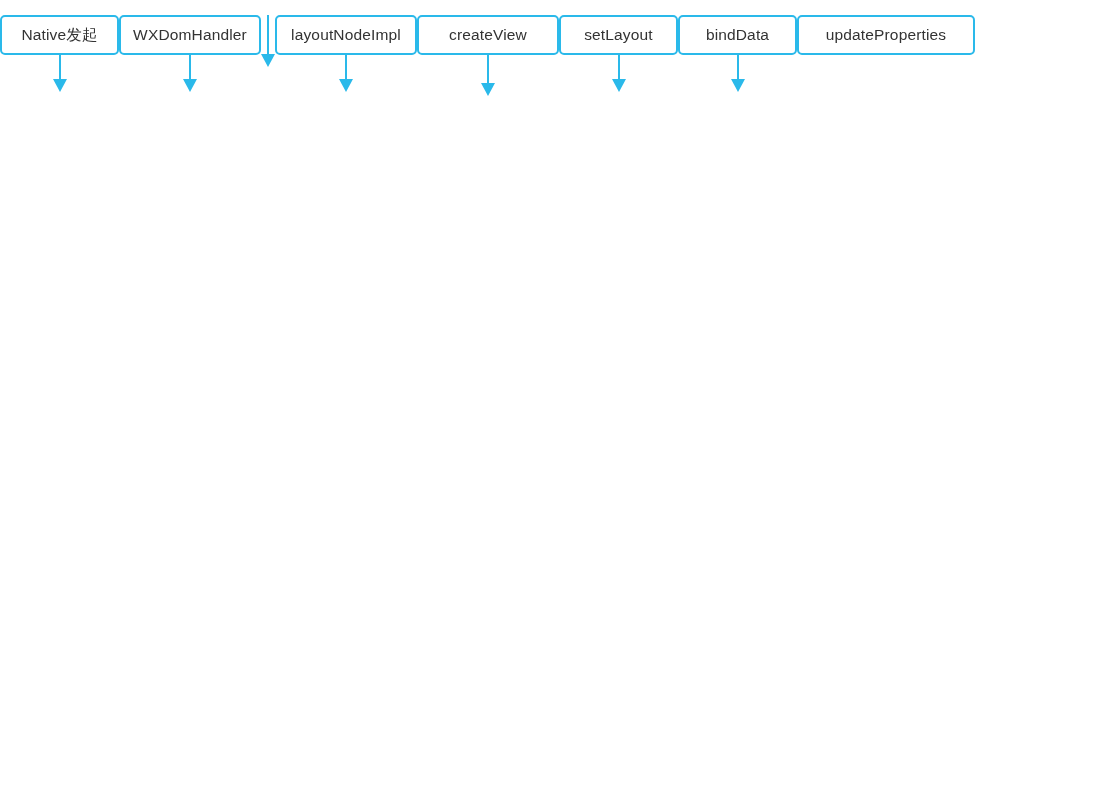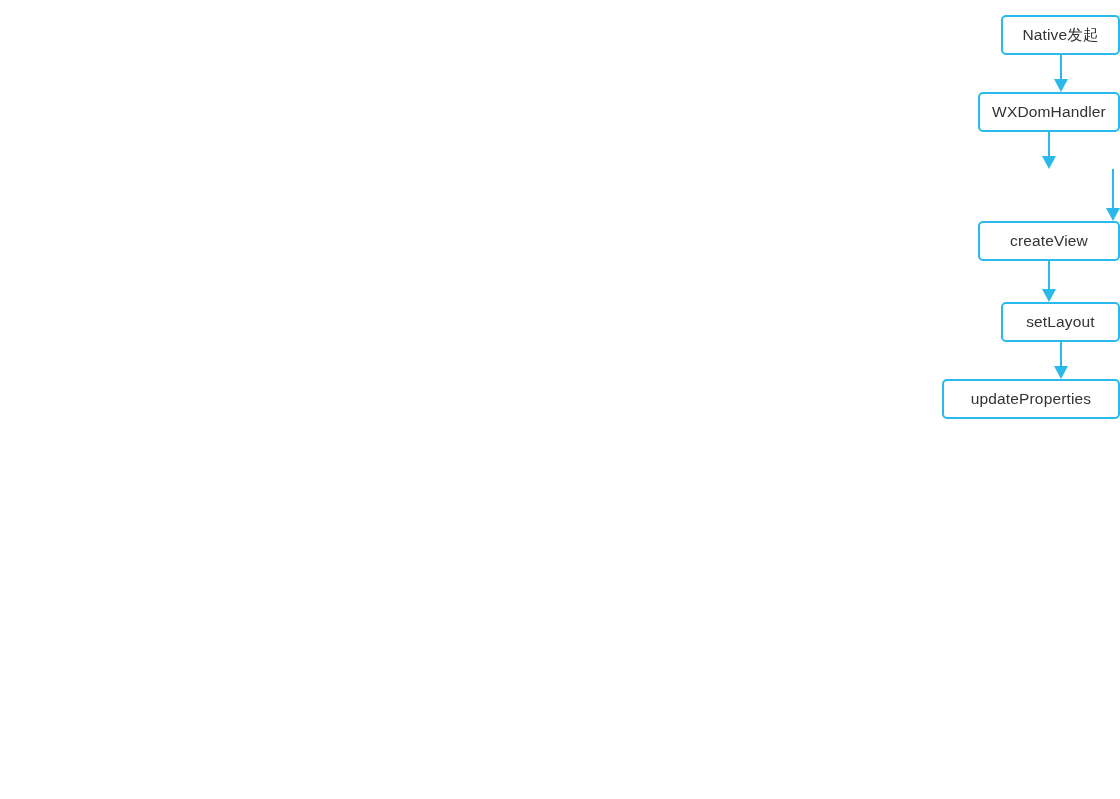--- a/index.html
+++ b/index.html
@@ -22,22 +22,22 @@
     width: 1120px;
     height: 799px;
   }
 
   .flow-chain {
     position: absolute;
     left: 0;
     top: 15px;
     width: 1120px;
     display: flex;
-    flex-direction: column;
-    align-items: flex-end;
+    flex-direction: row;
+    align-items: flex-start;
   }
 
   .flow-step {
     display: flex;
     flex-direction: column;
     align-items: center;
   }
 
   .node-box {
     box-sizing: border-box;
@@ -107,37 +107,51 @@
       </div>
     </div>
 
     <div class="flow-step">
       <div class="connector gap-long">
         <div class="conn-line"></div>
         <div class="conn-head"></div>
       </div>
     </div>
 
+    <div class="flow-step">
+      <div class="node-box w-wide">layoutNodeImpl</div>
+      <div class="connector gap-short">
+        <div class="conn-line"></div>
+        <div class="conn-head"></div>
+      </div>
+    </div>
 
     <div class="flow-step">
       <div class="node-box w-wide">createView</div>
       <div class="connector gap-mid">
         <div class="conn-line"></div>
         <div class="conn-head"></div>
       </div>
     </div>
 
     <div class="flow-step">
       <div class="node-box w-narrow">setLayout</div>
       <div class="connector gap-short">
         <div class="conn-line"></div>
         <div class="conn-head"></div>
       </div>
     </div>
 
 
+    <div class="flow-step">
+      <div class="node-box w-narrow">bindData</div>
+      <div class="connector gap-short">
+        <div class="conn-line"></div>
+        <div class="conn-head"></div>
+      </div>
+    </div>
 
     <div class="flow-step">
       <div class="node-box w-xwide">updateProperties</div>
     </div>
 
   </div>
 </div>
 
 </body></html>

